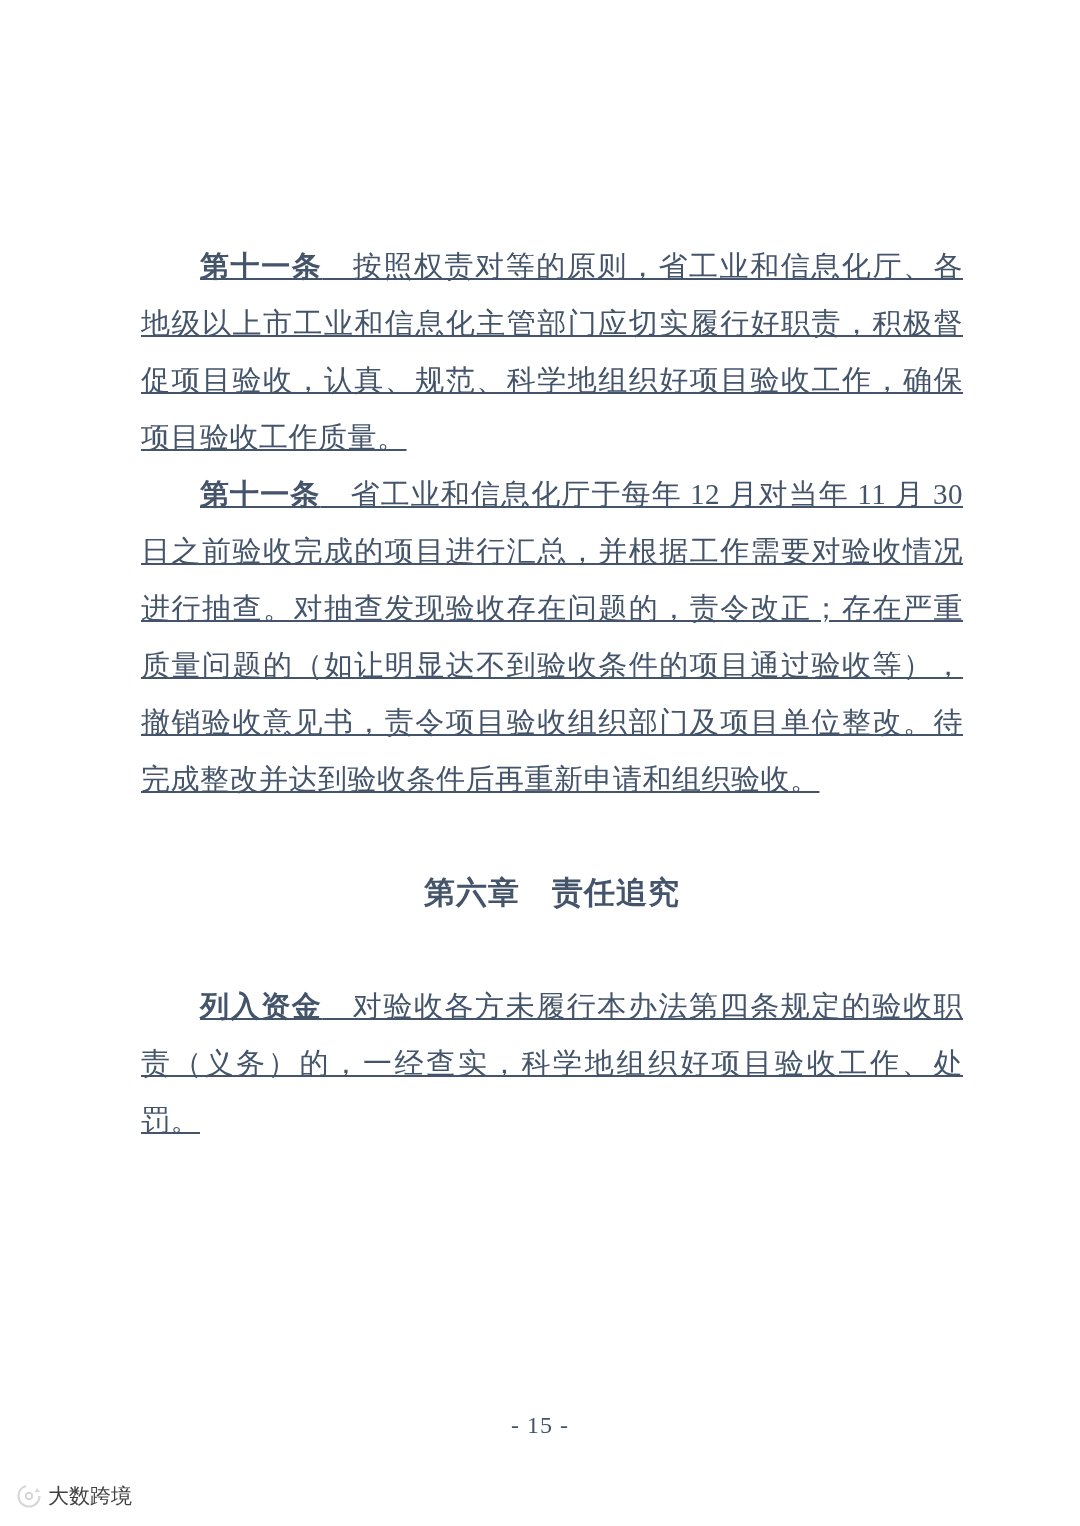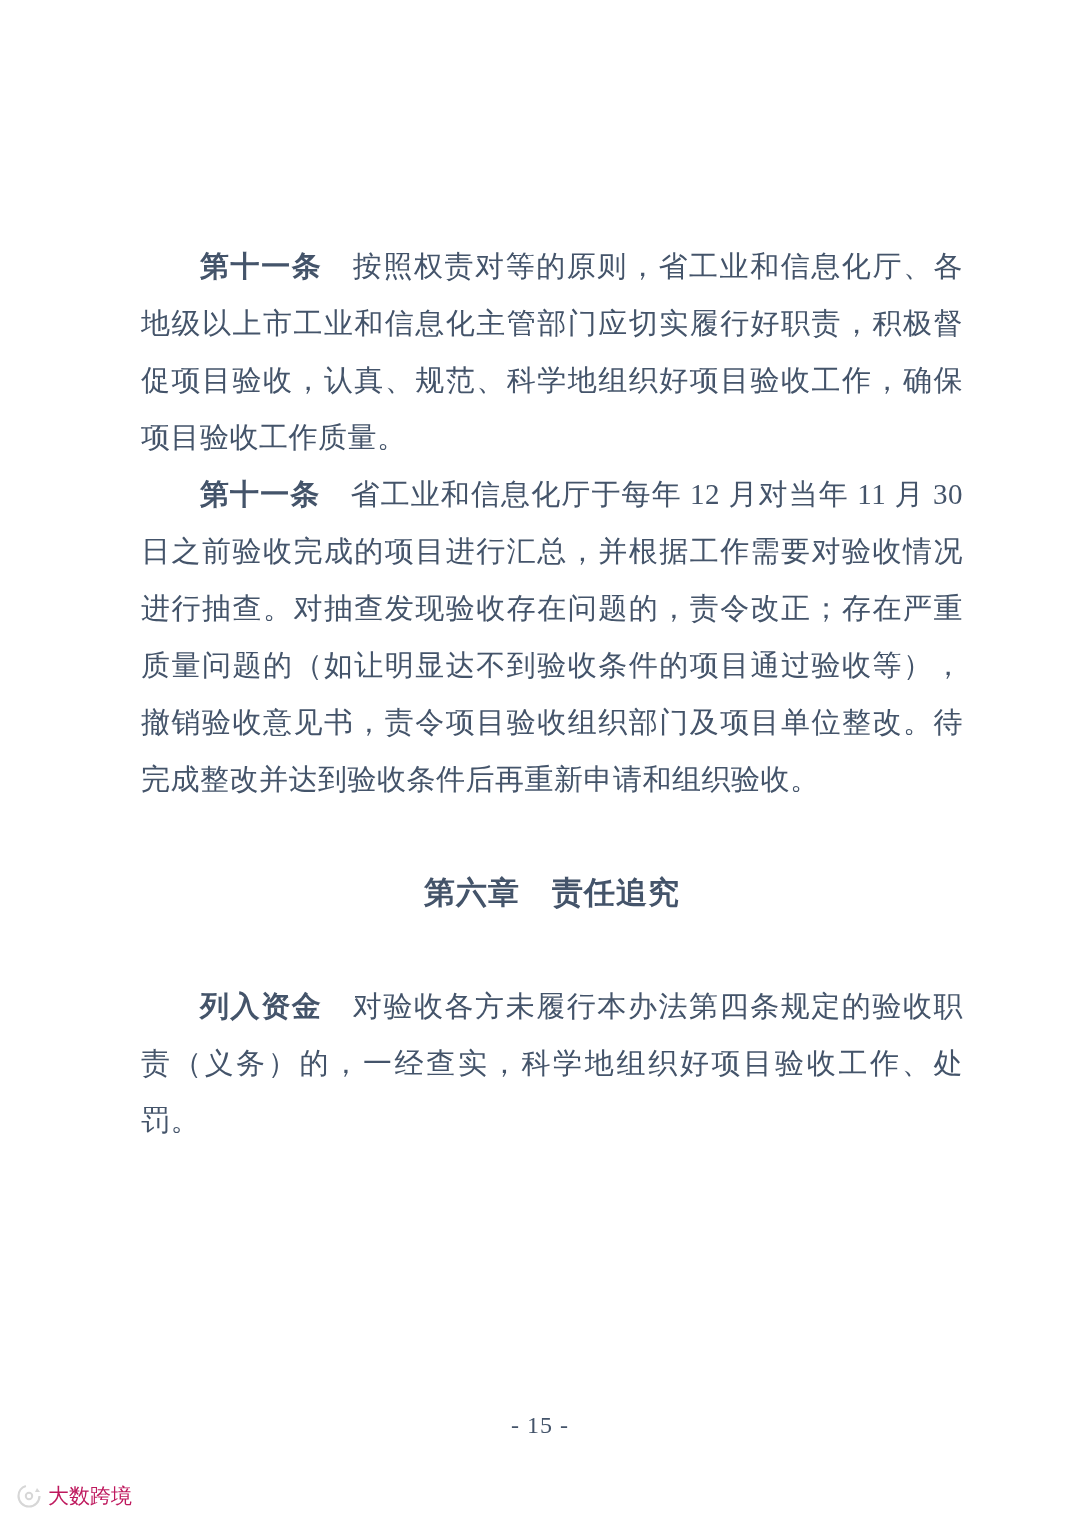--- a/index.html
+++ b/index.html
@@ -21,20 +21,21 @@
     top: 238px;
     font-size: 29px;
     line-height: 57px;
     text-align: justify;
     letter-spacing: 0.5px;
   }
   .para {
     margin: 0;
     text-indent: 59px;
     word-break: break-all;
+    text-decoration: underline;
   }
   .lead {
     font-weight: bold;
     font-family: "Liberation Sans", sans-serif;
   }
   .chapter {
     font-family: "Liberation Sans", sans-serif;
     font-weight: bold;
     font-size: 31px;
     text-align: center;
@@ -62,21 +63,21 @@
     color: #44546a;
     letter-spacing: 1px;
   }
   .watermark {
     position: absolute;
     left: 16px;
     bottom: 16px;
     display: flex;
     align-items: center;
     gap: 6px;
-    color: #be185d;
+    color: #404040;
     font-size: 21px;
     font-family: Liberation Sans, sans-serif;
     user-select: none;
   }
   .watermark svg { display: block; }
 </style>
 </head>
 <body>
 
 <div class="page">

